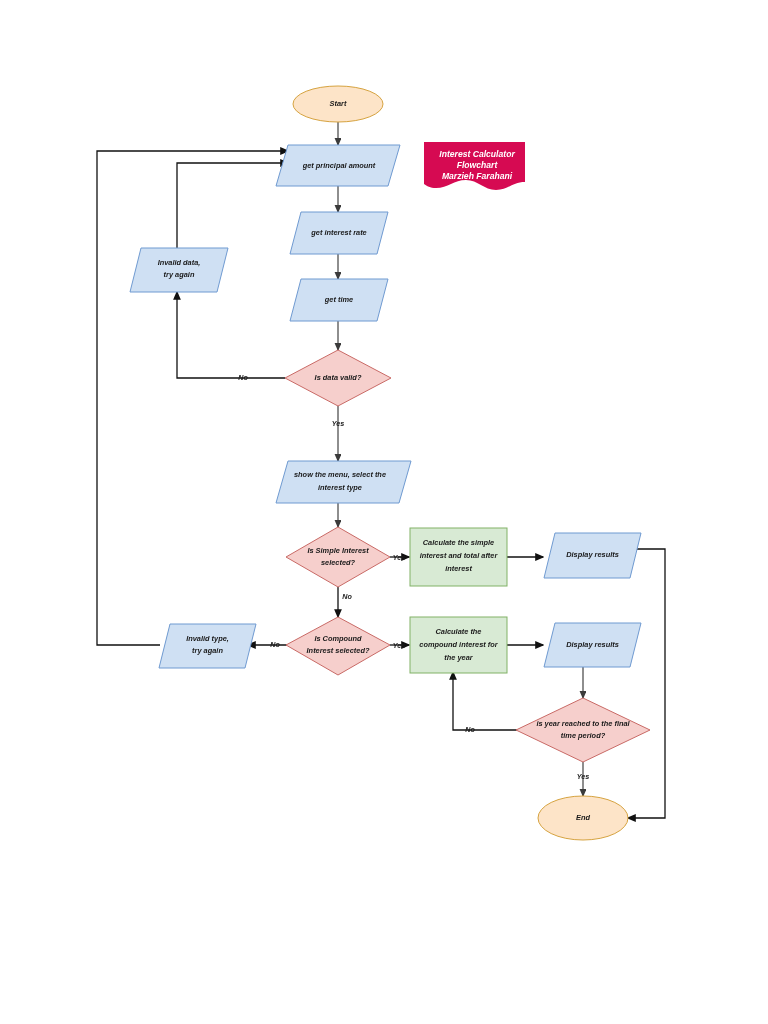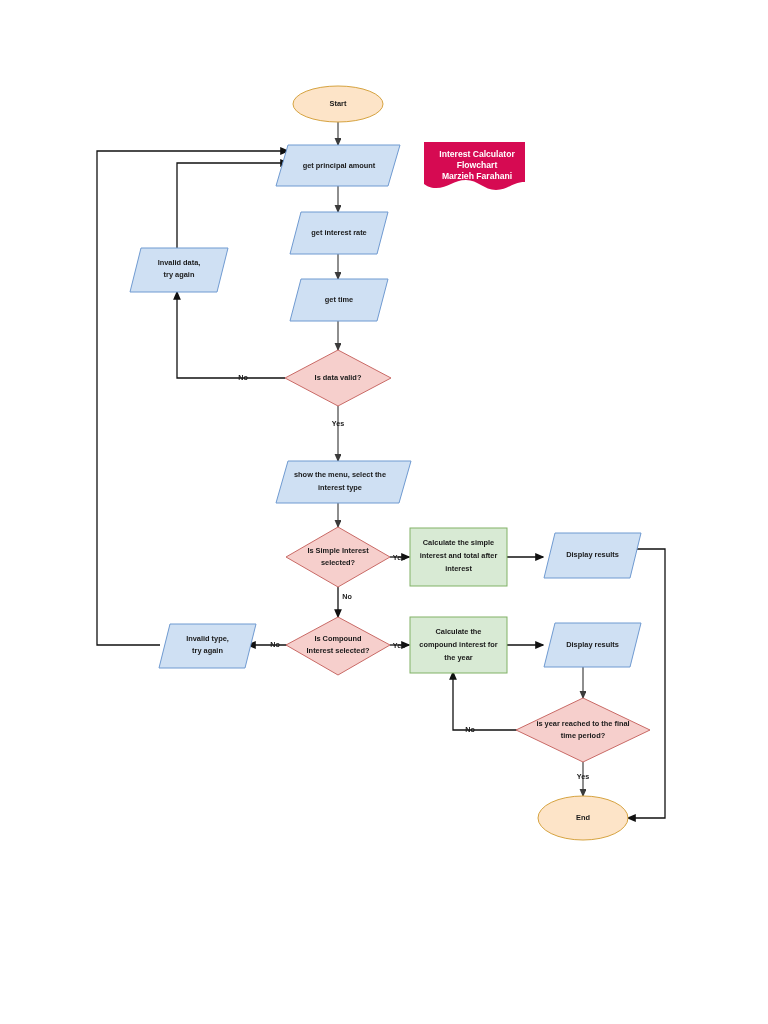--- a/index.html
+++ b/index.html
@@ -12,20 +12,21 @@
     width: 768px;
     height: 1024px;
     font-family: "Liberation Sans", sans-serif;
     overflow: hidden;
   }
   #canvas {
     position: relative;
     width: 768px;
     height: 1024px;
     background: #ffffff;
+    font-style: italic;
   }
   svg#diagram {
     position: absolute;
     left: 0;
     top: 0;
     width: 768px;
     height: 1024px;
   }
   .node-label {
     font-family: "Liberation Sans", sans-serif;

